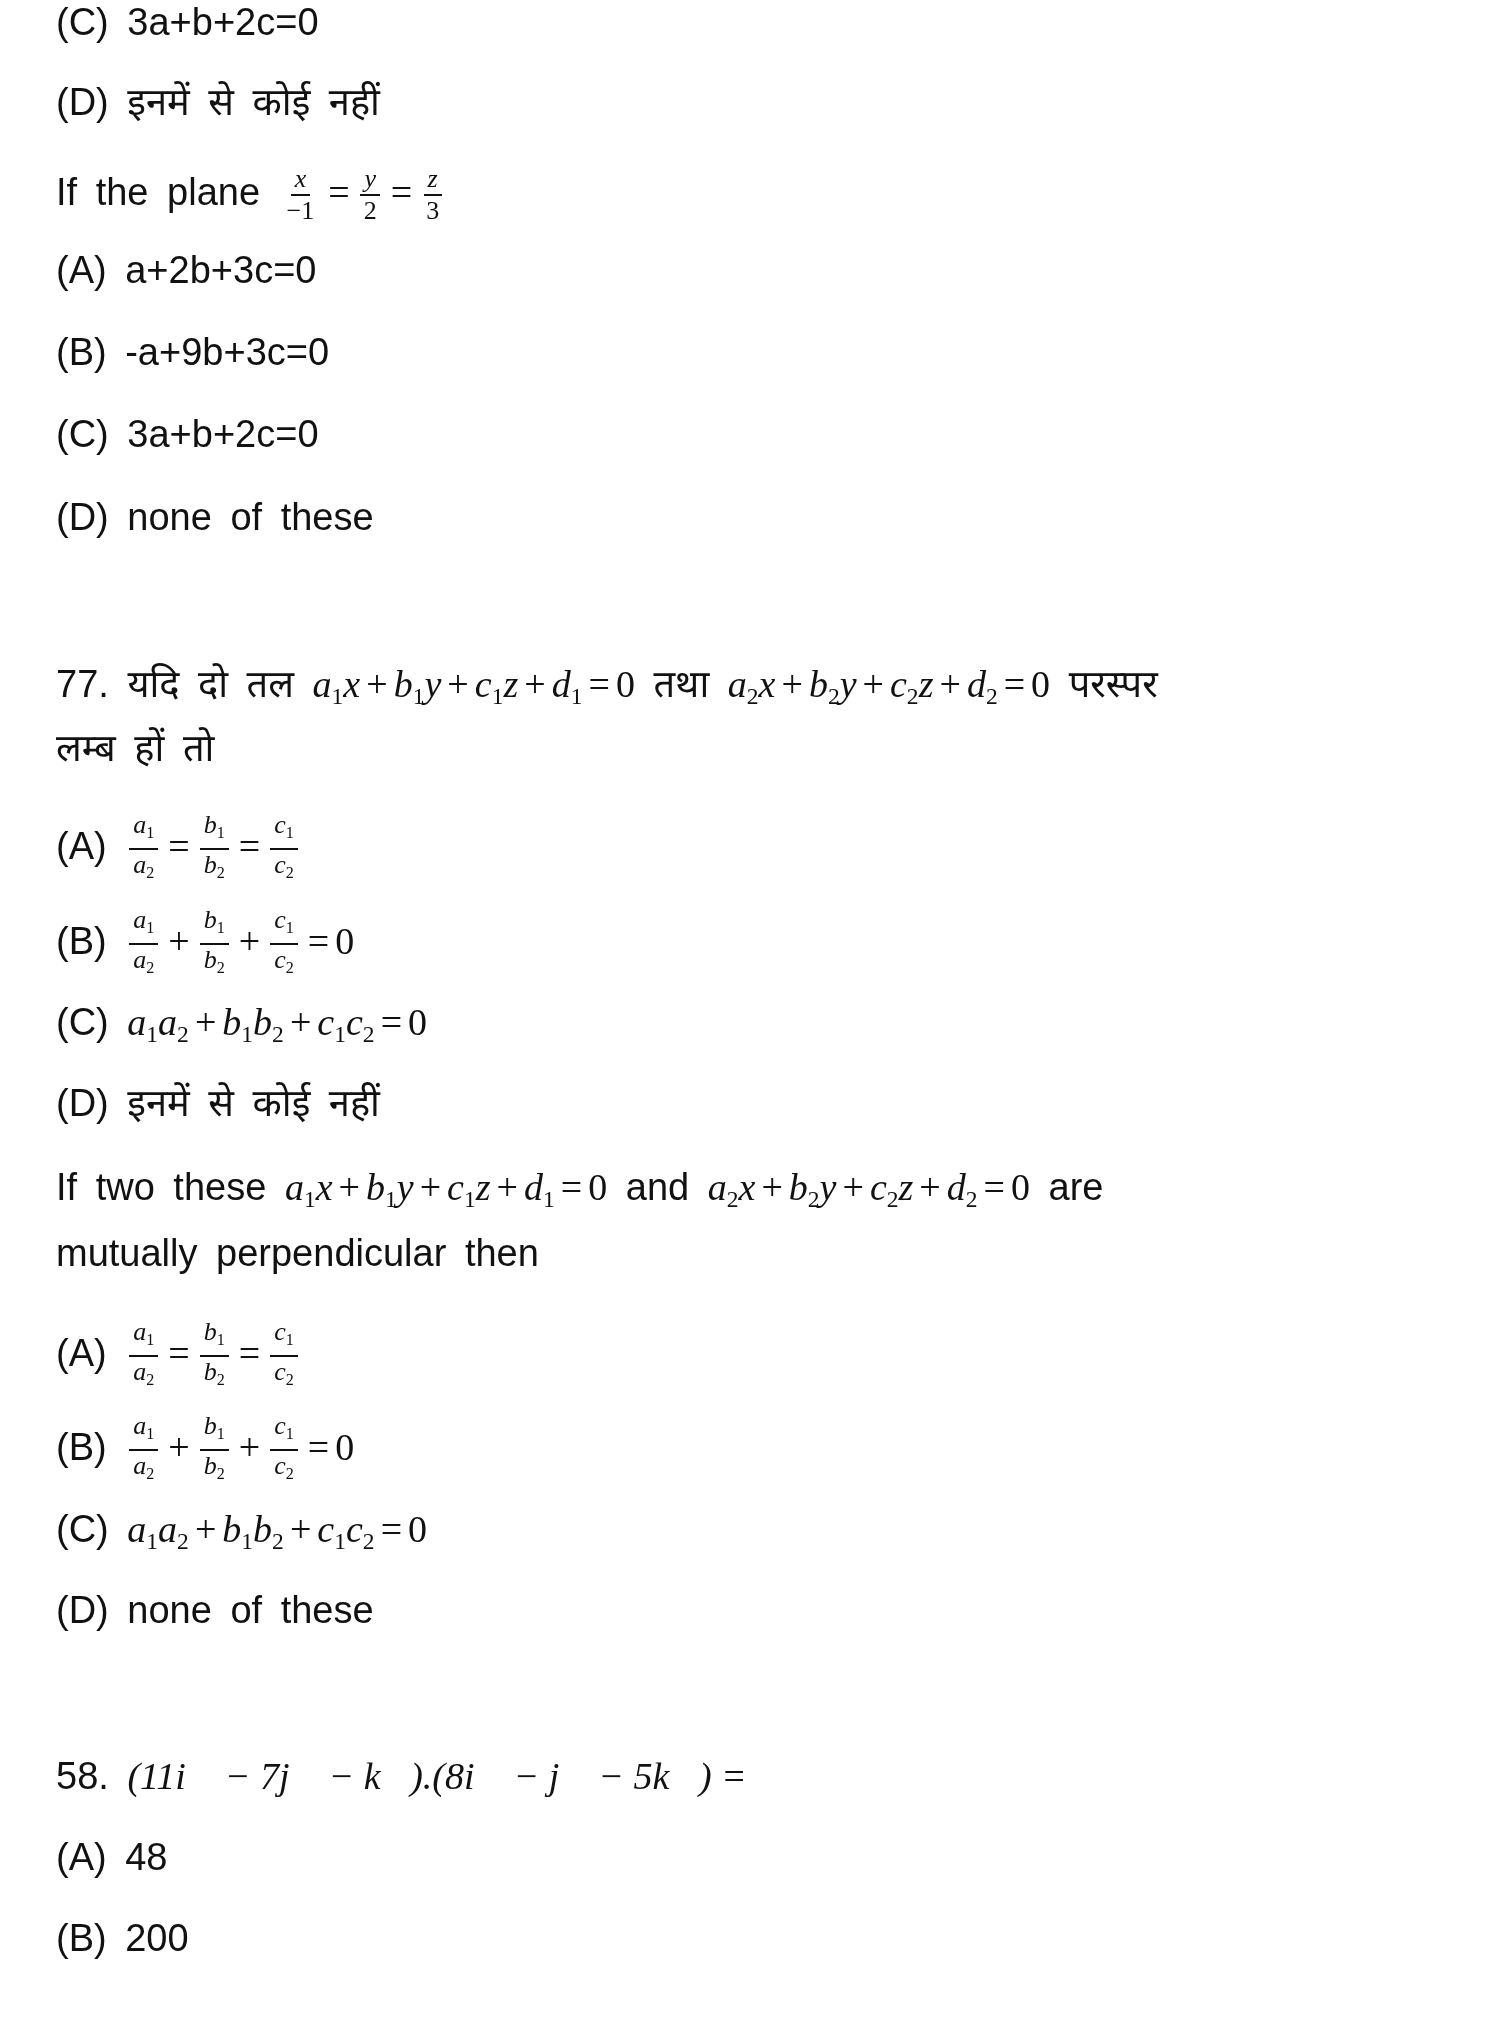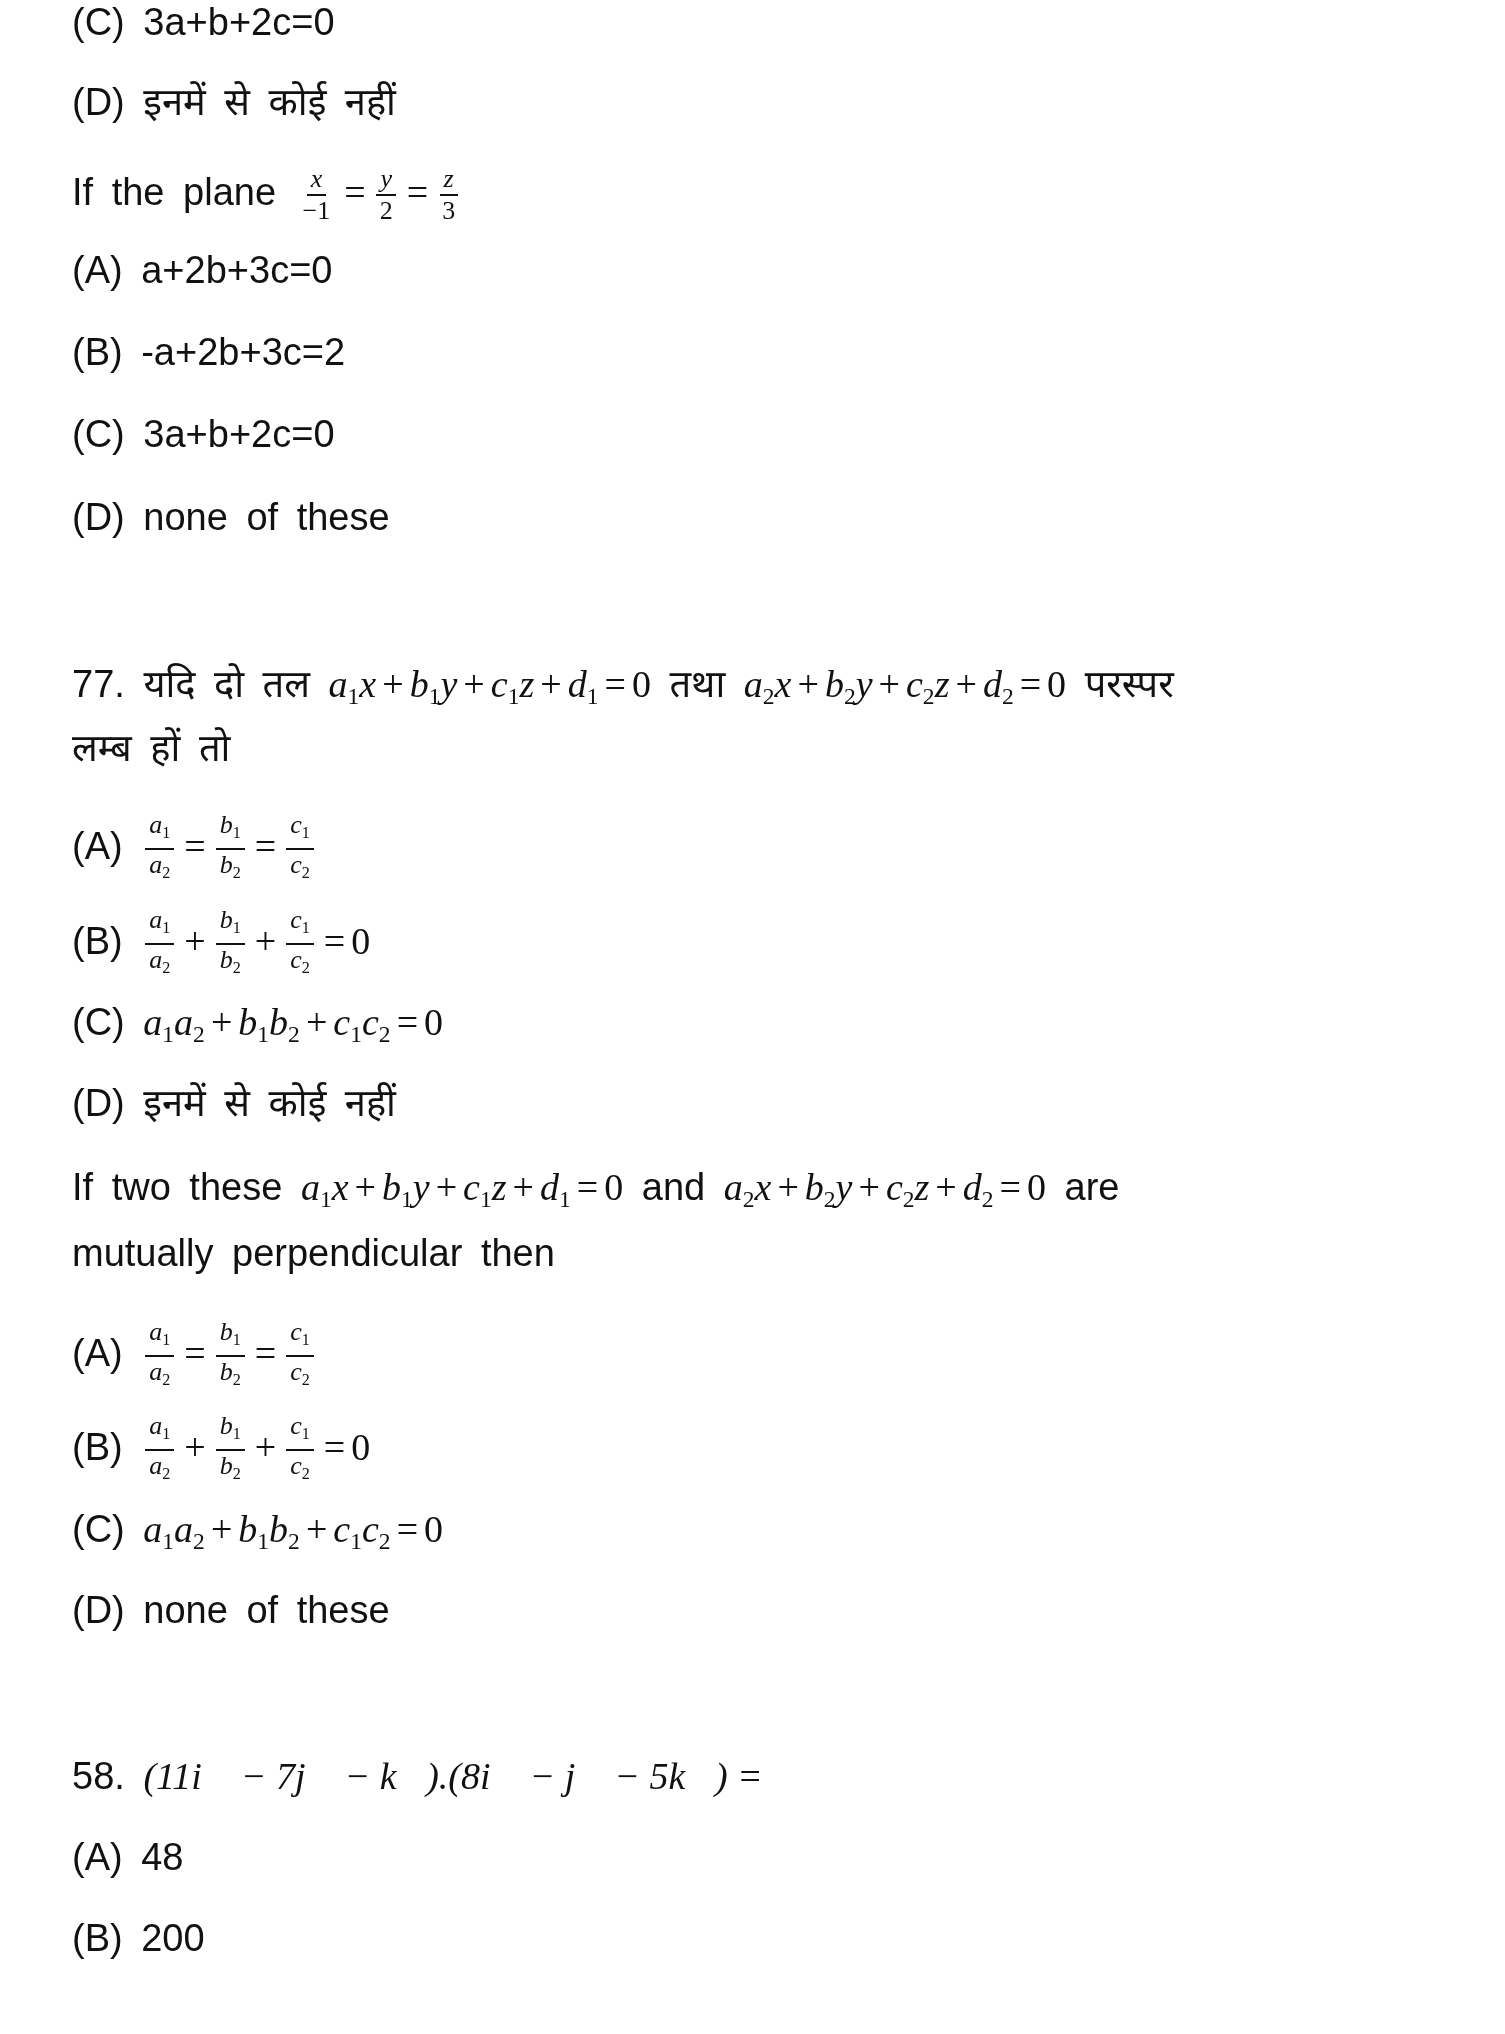--- a/index.html
+++ b/index.html
@@ -1,18 +1,18 @@
 <!DOCTYPE html>
 <html><head>
 <meta charset="utf-8">
 <style>
   html,body{margin:0;padding:0;background:#ffffff;}
   body{width:1505px;height:2034px;position:relative;overflow:hidden;color:#111;
        font-family:"Liberation Sans","DejaVu Sans",sans-serif;}
-  .line{position:absolute;left:72px;font-size:38px;line-height:44px;white-space:nowrap;word-spacing:8px;}
+  .line{position:absolute;left:56px;font-size:38px;line-height:44px;white-space:nowrap;word-spacing:8px;}
   .m{font-family:"Liberation Serif","DejaVu Serif",serif;font-style:italic;word-spacing:0;}
   .n{font-family:"Liberation Serif","DejaVu Serif",serif;font-style:normal;}
   .frac{display:inline-flex;flex-direction:column;align-items:center;vertical-align:middle;margin:0 4px;
         font-family:"Liberation Serif","DejaVu Serif",serif;font-style:italic;font-size:26px;line-height:30px;}
   .frac .num{border-bottom:2px solid #111;padding:0 4px;}
   .frac .den{padding:0 4px;}
   .op{font-family:"Liberation Serif","DejaVu Serif",serif;margin:0 6px;font-style:normal;}
   sub{font-size:0.62em;vertical-align:-0.3em;font-style:normal;}
 </style>
 </head>
@@ -40,21 +40,21 @@
       <span class="den n">3</span>
     </span>
 </div>
 
 <div class="line" style="top:248px">
   <span>(A)</span>
   <span>a+2b+3c=0</span>
 </div>
 <div class="line" style="top:330px">
   <span>(B)</span>
-  <span>-a+2b+3c=2</span>
+  <span>-a+9b+3c=0</span>
 </div>
 <div class="line" style="top:412px">
   <span>(C)</span>
   <span>3a+b+2c=0</span>
 </div>
 <div class="line" style="top:495px">
   <span>(D)</span>
   <span>none of these</span>
 </div>
 

